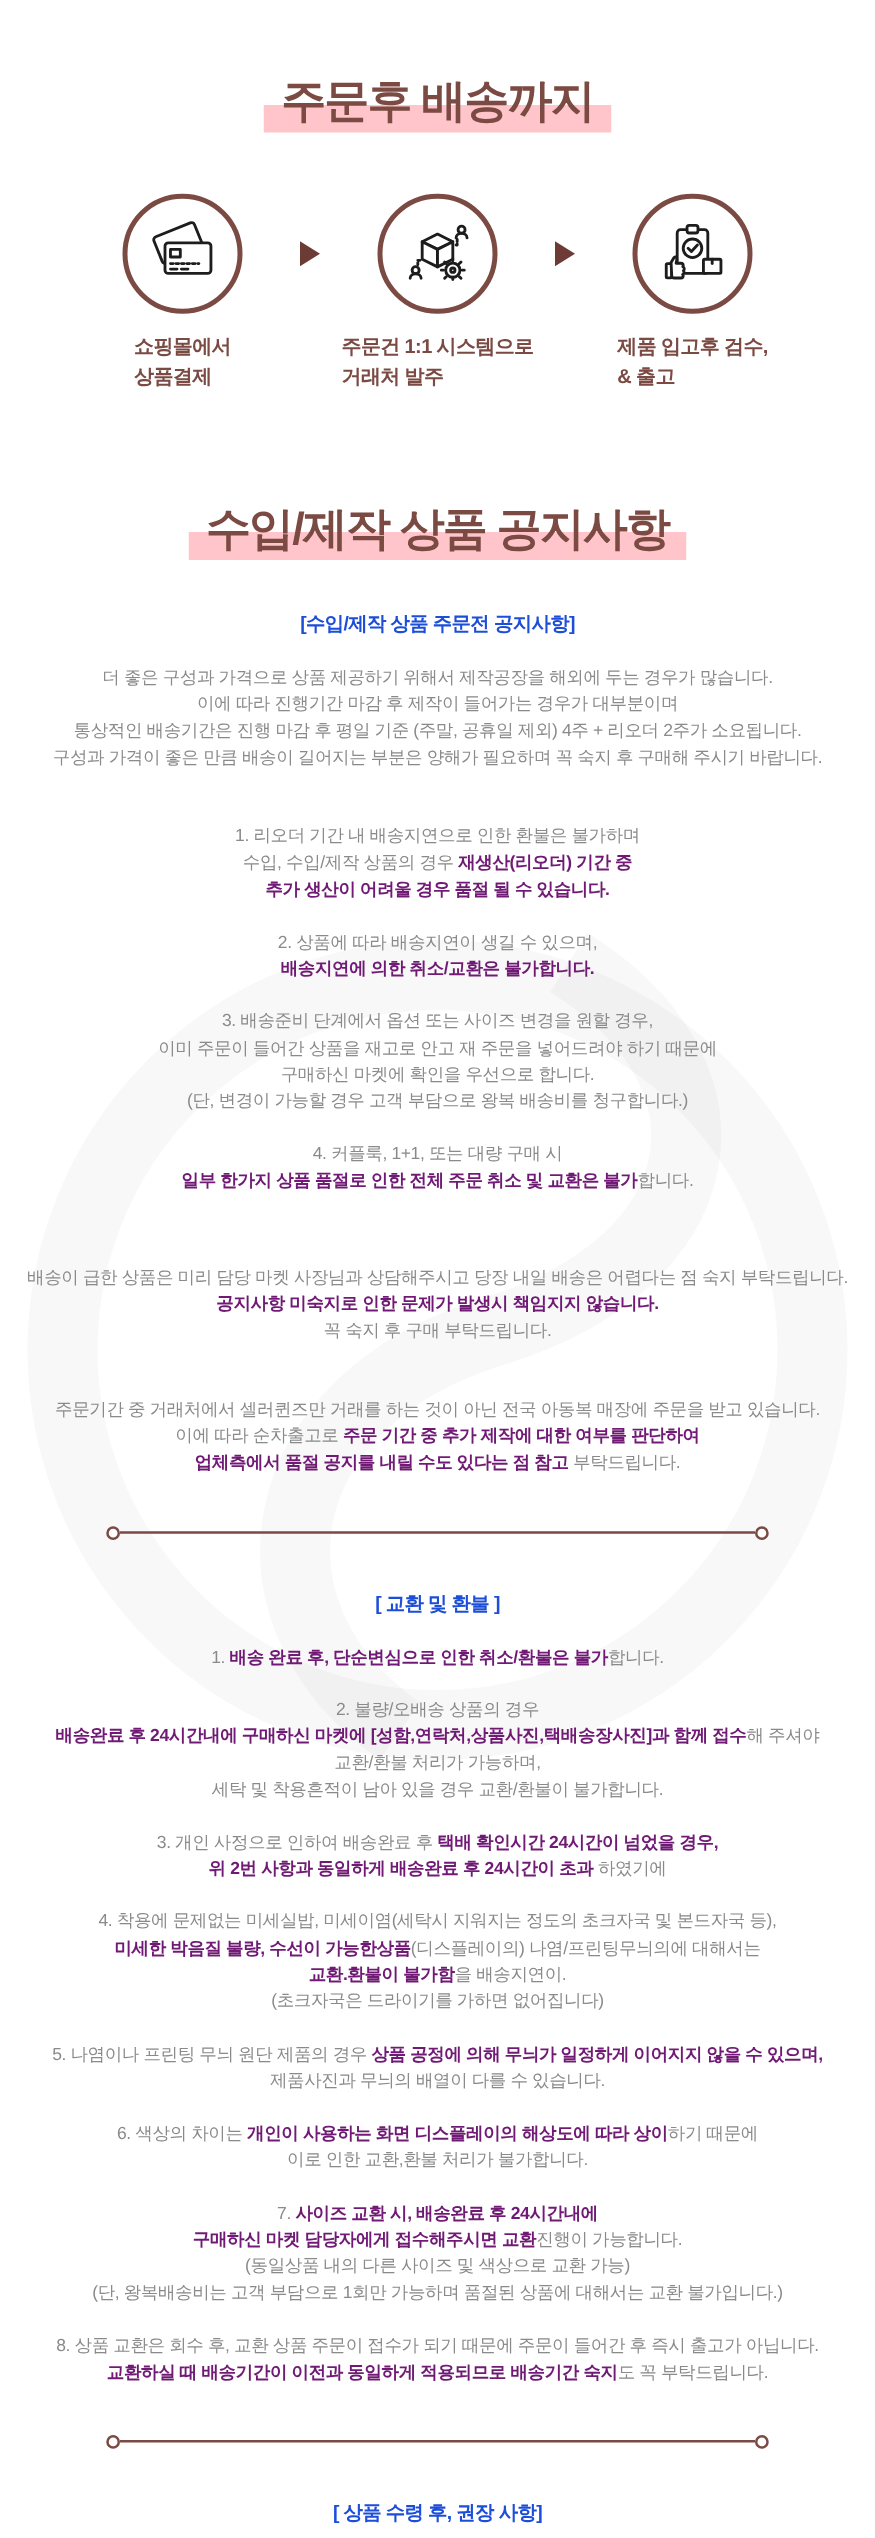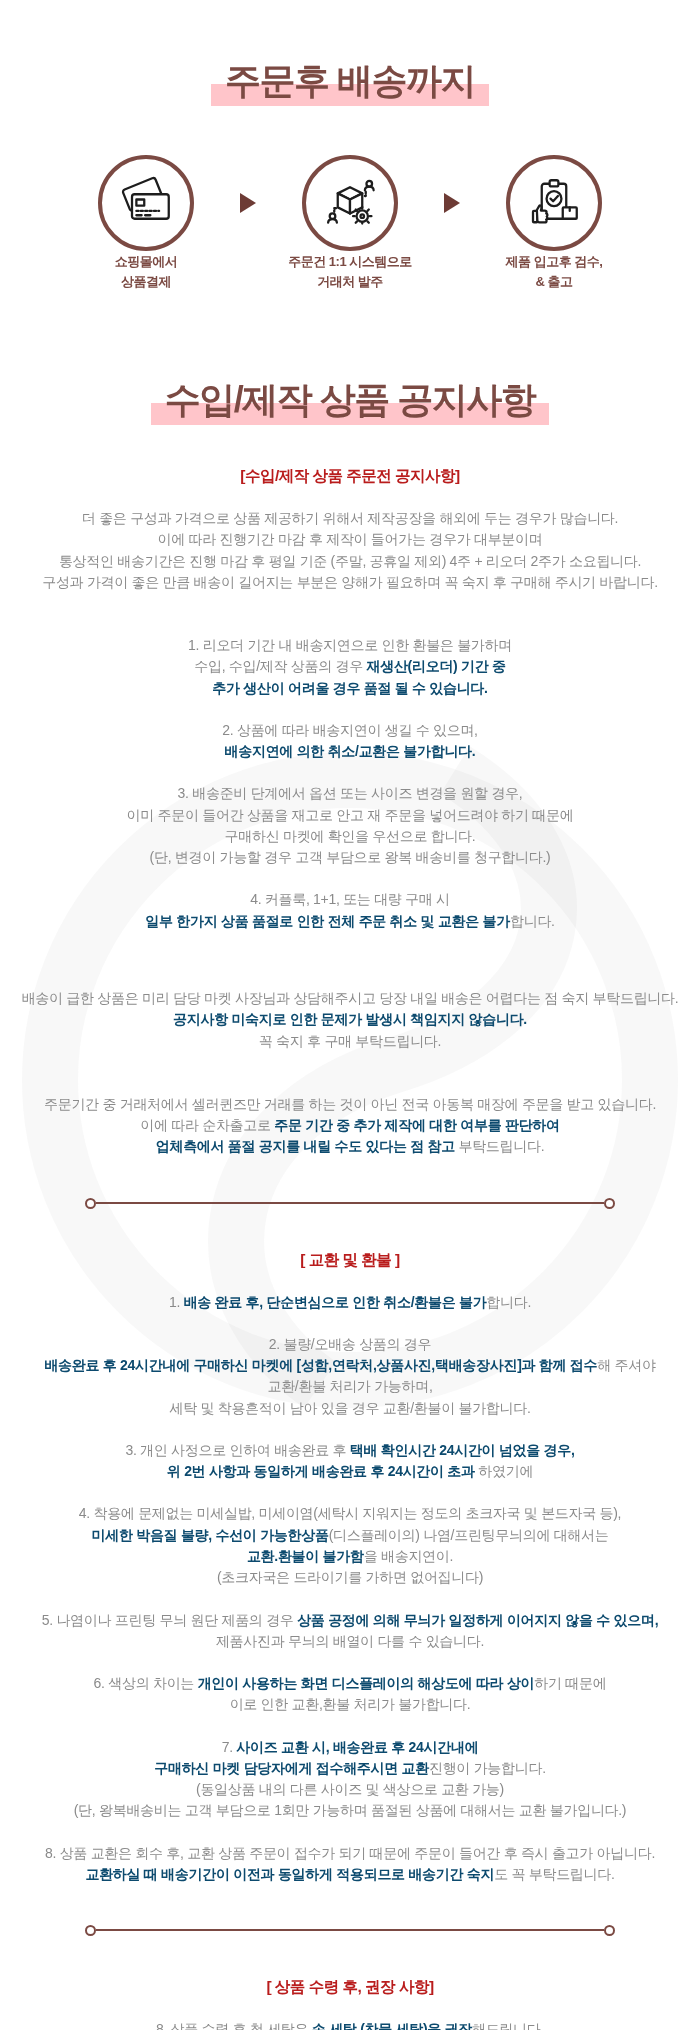--- a/index.html
+++ b/index.html
@@ -26,40 +26,40 @@
   .steps{
     display:flex;justify-content:center;align-items:flex-start;
     margin-top:52px;gap:6px;
   }
   .step{width:176px;display:flex;flex-direction:column;align-items:center;}
   .step-circle{
     width:96px;height:96px;border:4px solid #7b4a43;border-radius:50%;
     display:flex;align-items:center;justify-content:center;background:#fff;box-sizing:border-box;
   }
   .step-label{
-    margin-top:1px;color:#7b4a43;font-size:13px;font-weight:700;
-    text-align:center;line-height:1.5;letter-spacing:-0.5px;
+    margin-top:15px;color:#7b4a43;font-size:16px;font-weight:700;
+    line-height:1.5;letter-spacing:-0.5px;
   }
   .arrow{
     width:0;height:0;margin-top:38px;
     border-left:16px solid #6d3b35;
     border-top:10px solid transparent;border-bottom:10px solid transparent;
   }
 
   
   .section-heading{
     margin-top:46px;text-align:center;
-    color:#b91c1c;font-size:15.5px;font-weight:700;letter-spacing:-0.5px;
+    color:#1d4ed8;font-size:15.5px;font-weight:700;letter-spacing:-0.5px;
   }
   .first-heading{margin-top:44px;}
   .block{margin-top:21px;text-align:center;font-size:14px;line-height:1.52;letter-spacing:-0.3px;}
   .block.lg{margin-top:42px;}
   .block.xl{margin-top:56px;}
   .seg{color:#8a8a8a;}
-  .seg-red{color:#0c4a6e;font-weight:700;}
+  .seg-red{color:#701a75;font-weight:700;}
 
   .divider{
     position:relative;width:508px;height:2px;background:#7b4a43;
     margin:44px auto 0 auto;
   }
   .divider::before,.divider::after{
     content:"";position:absolute;top:-4px;width:7px;height:7px;
     border:2px solid #7b4a43;border-radius:50%;background:#fff;
   }
   .divider::before{left:-11px;}

